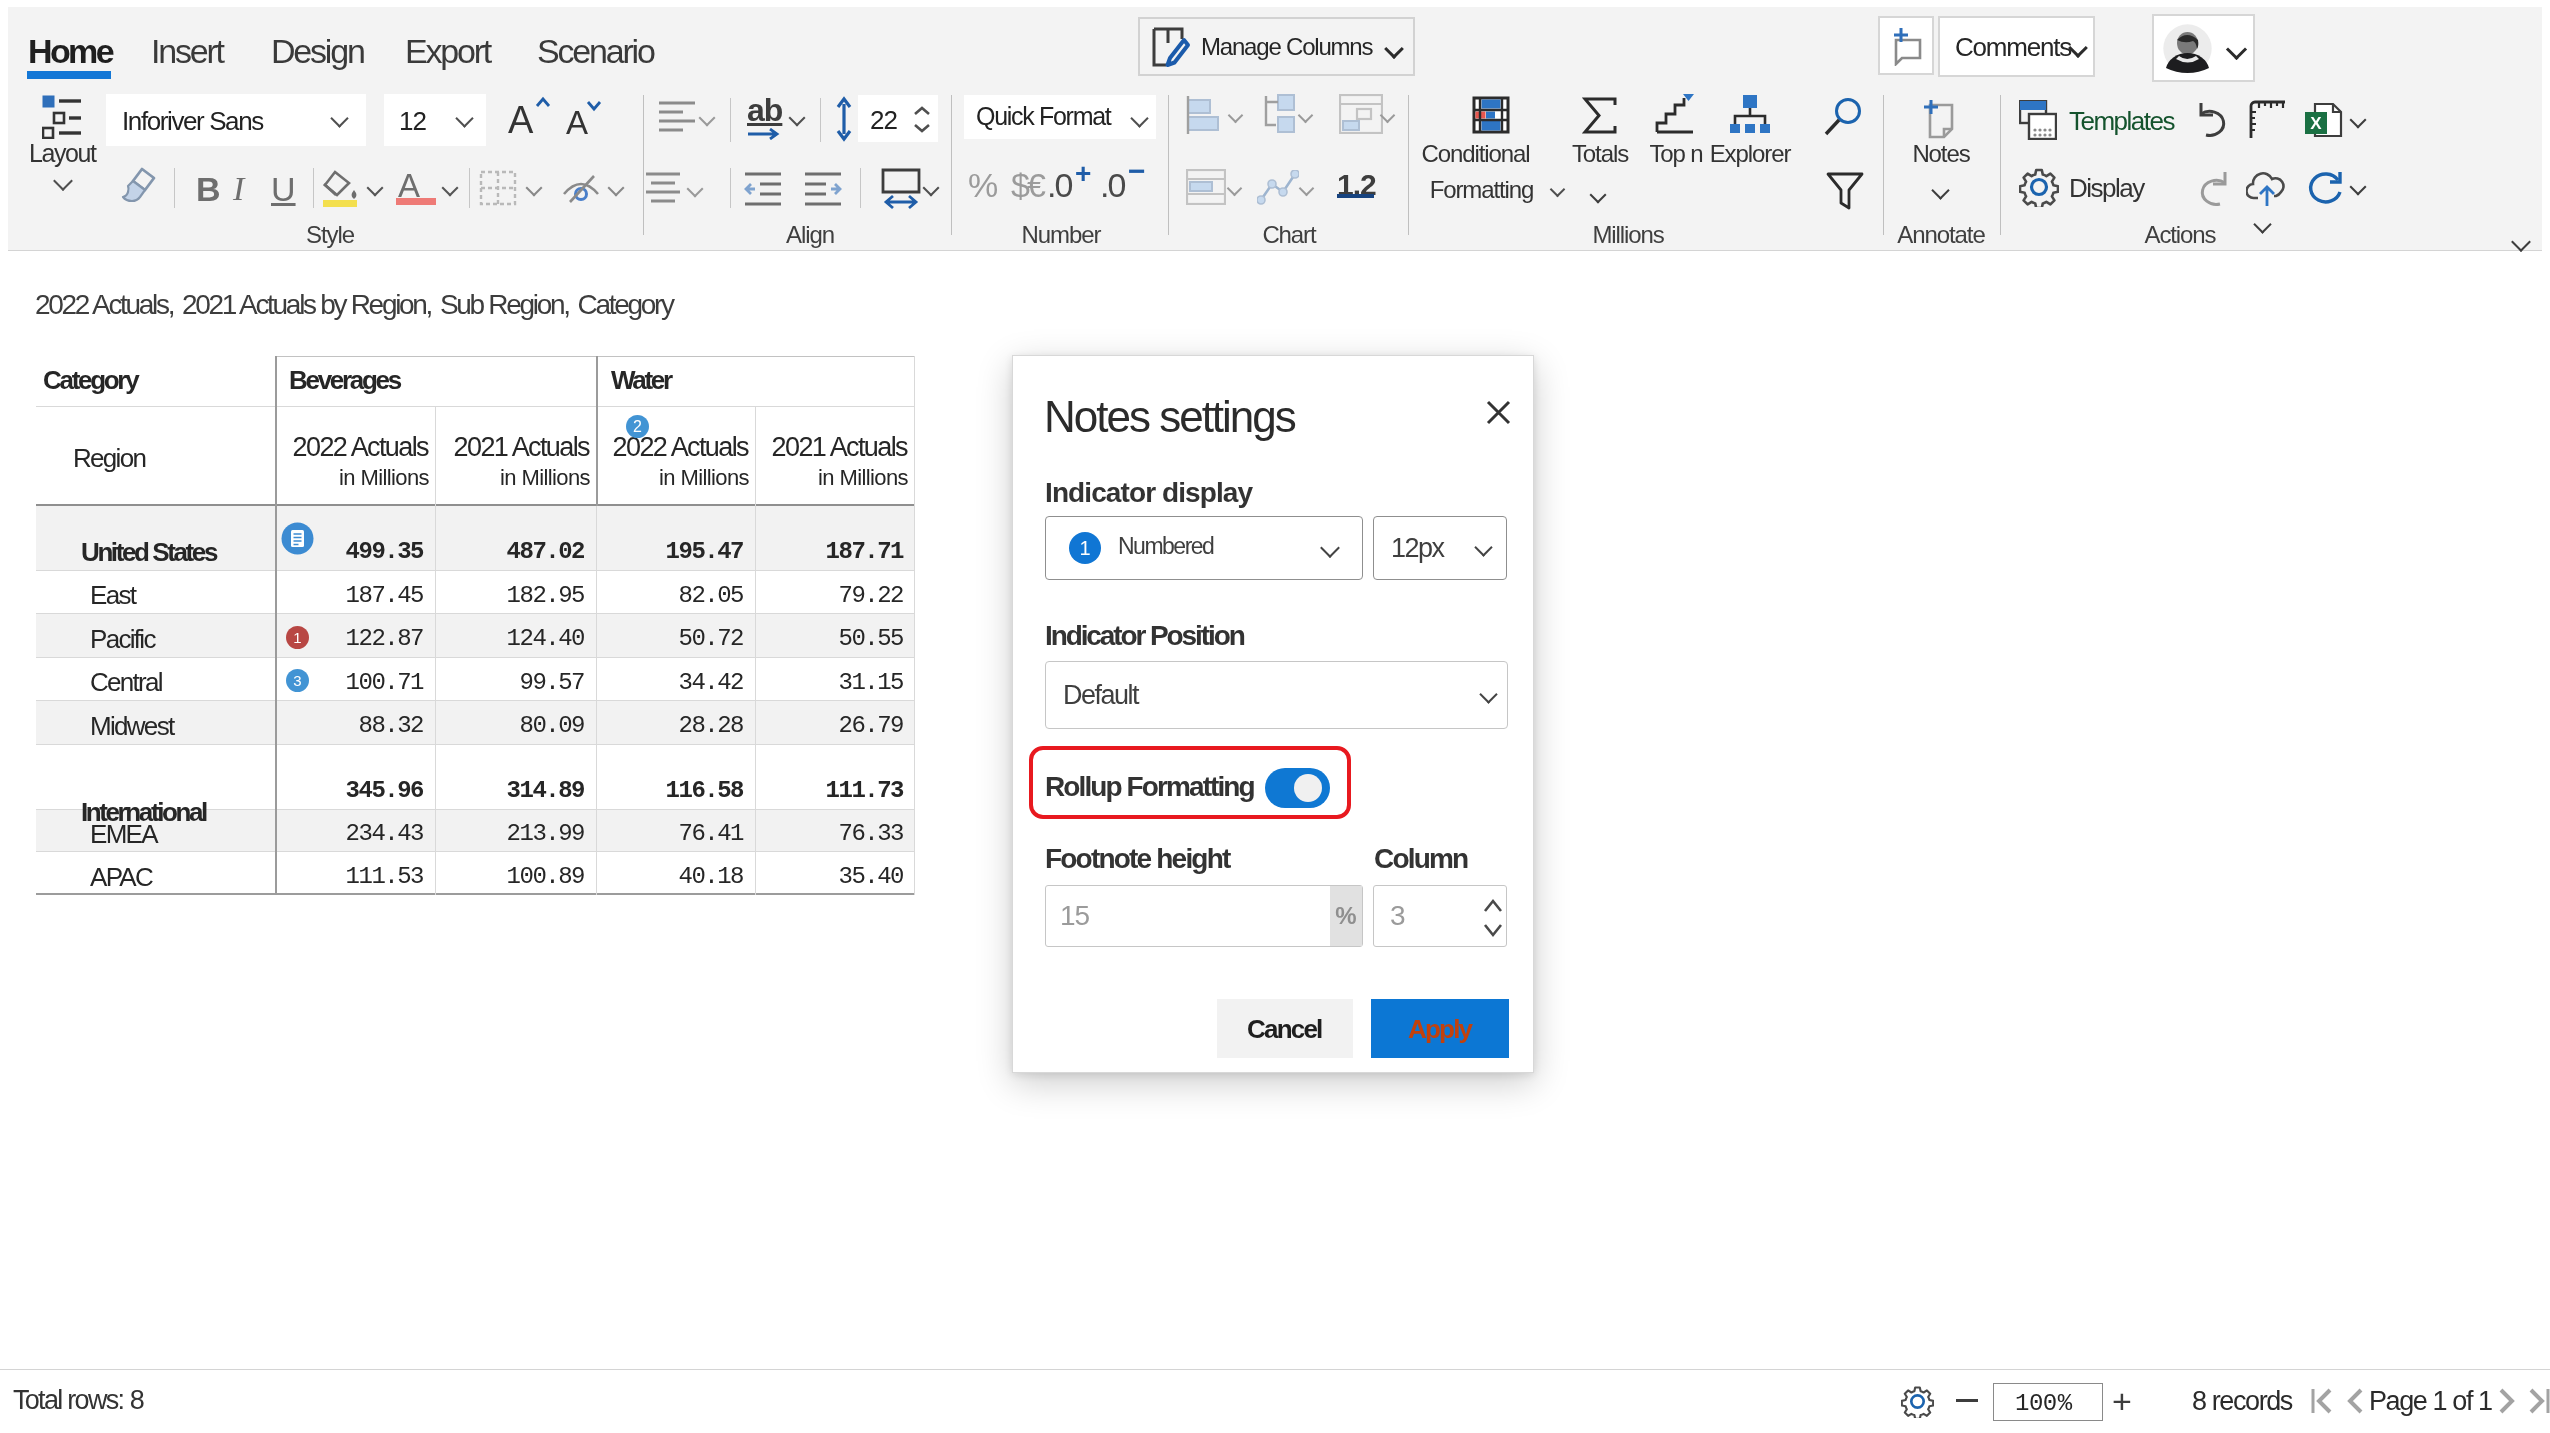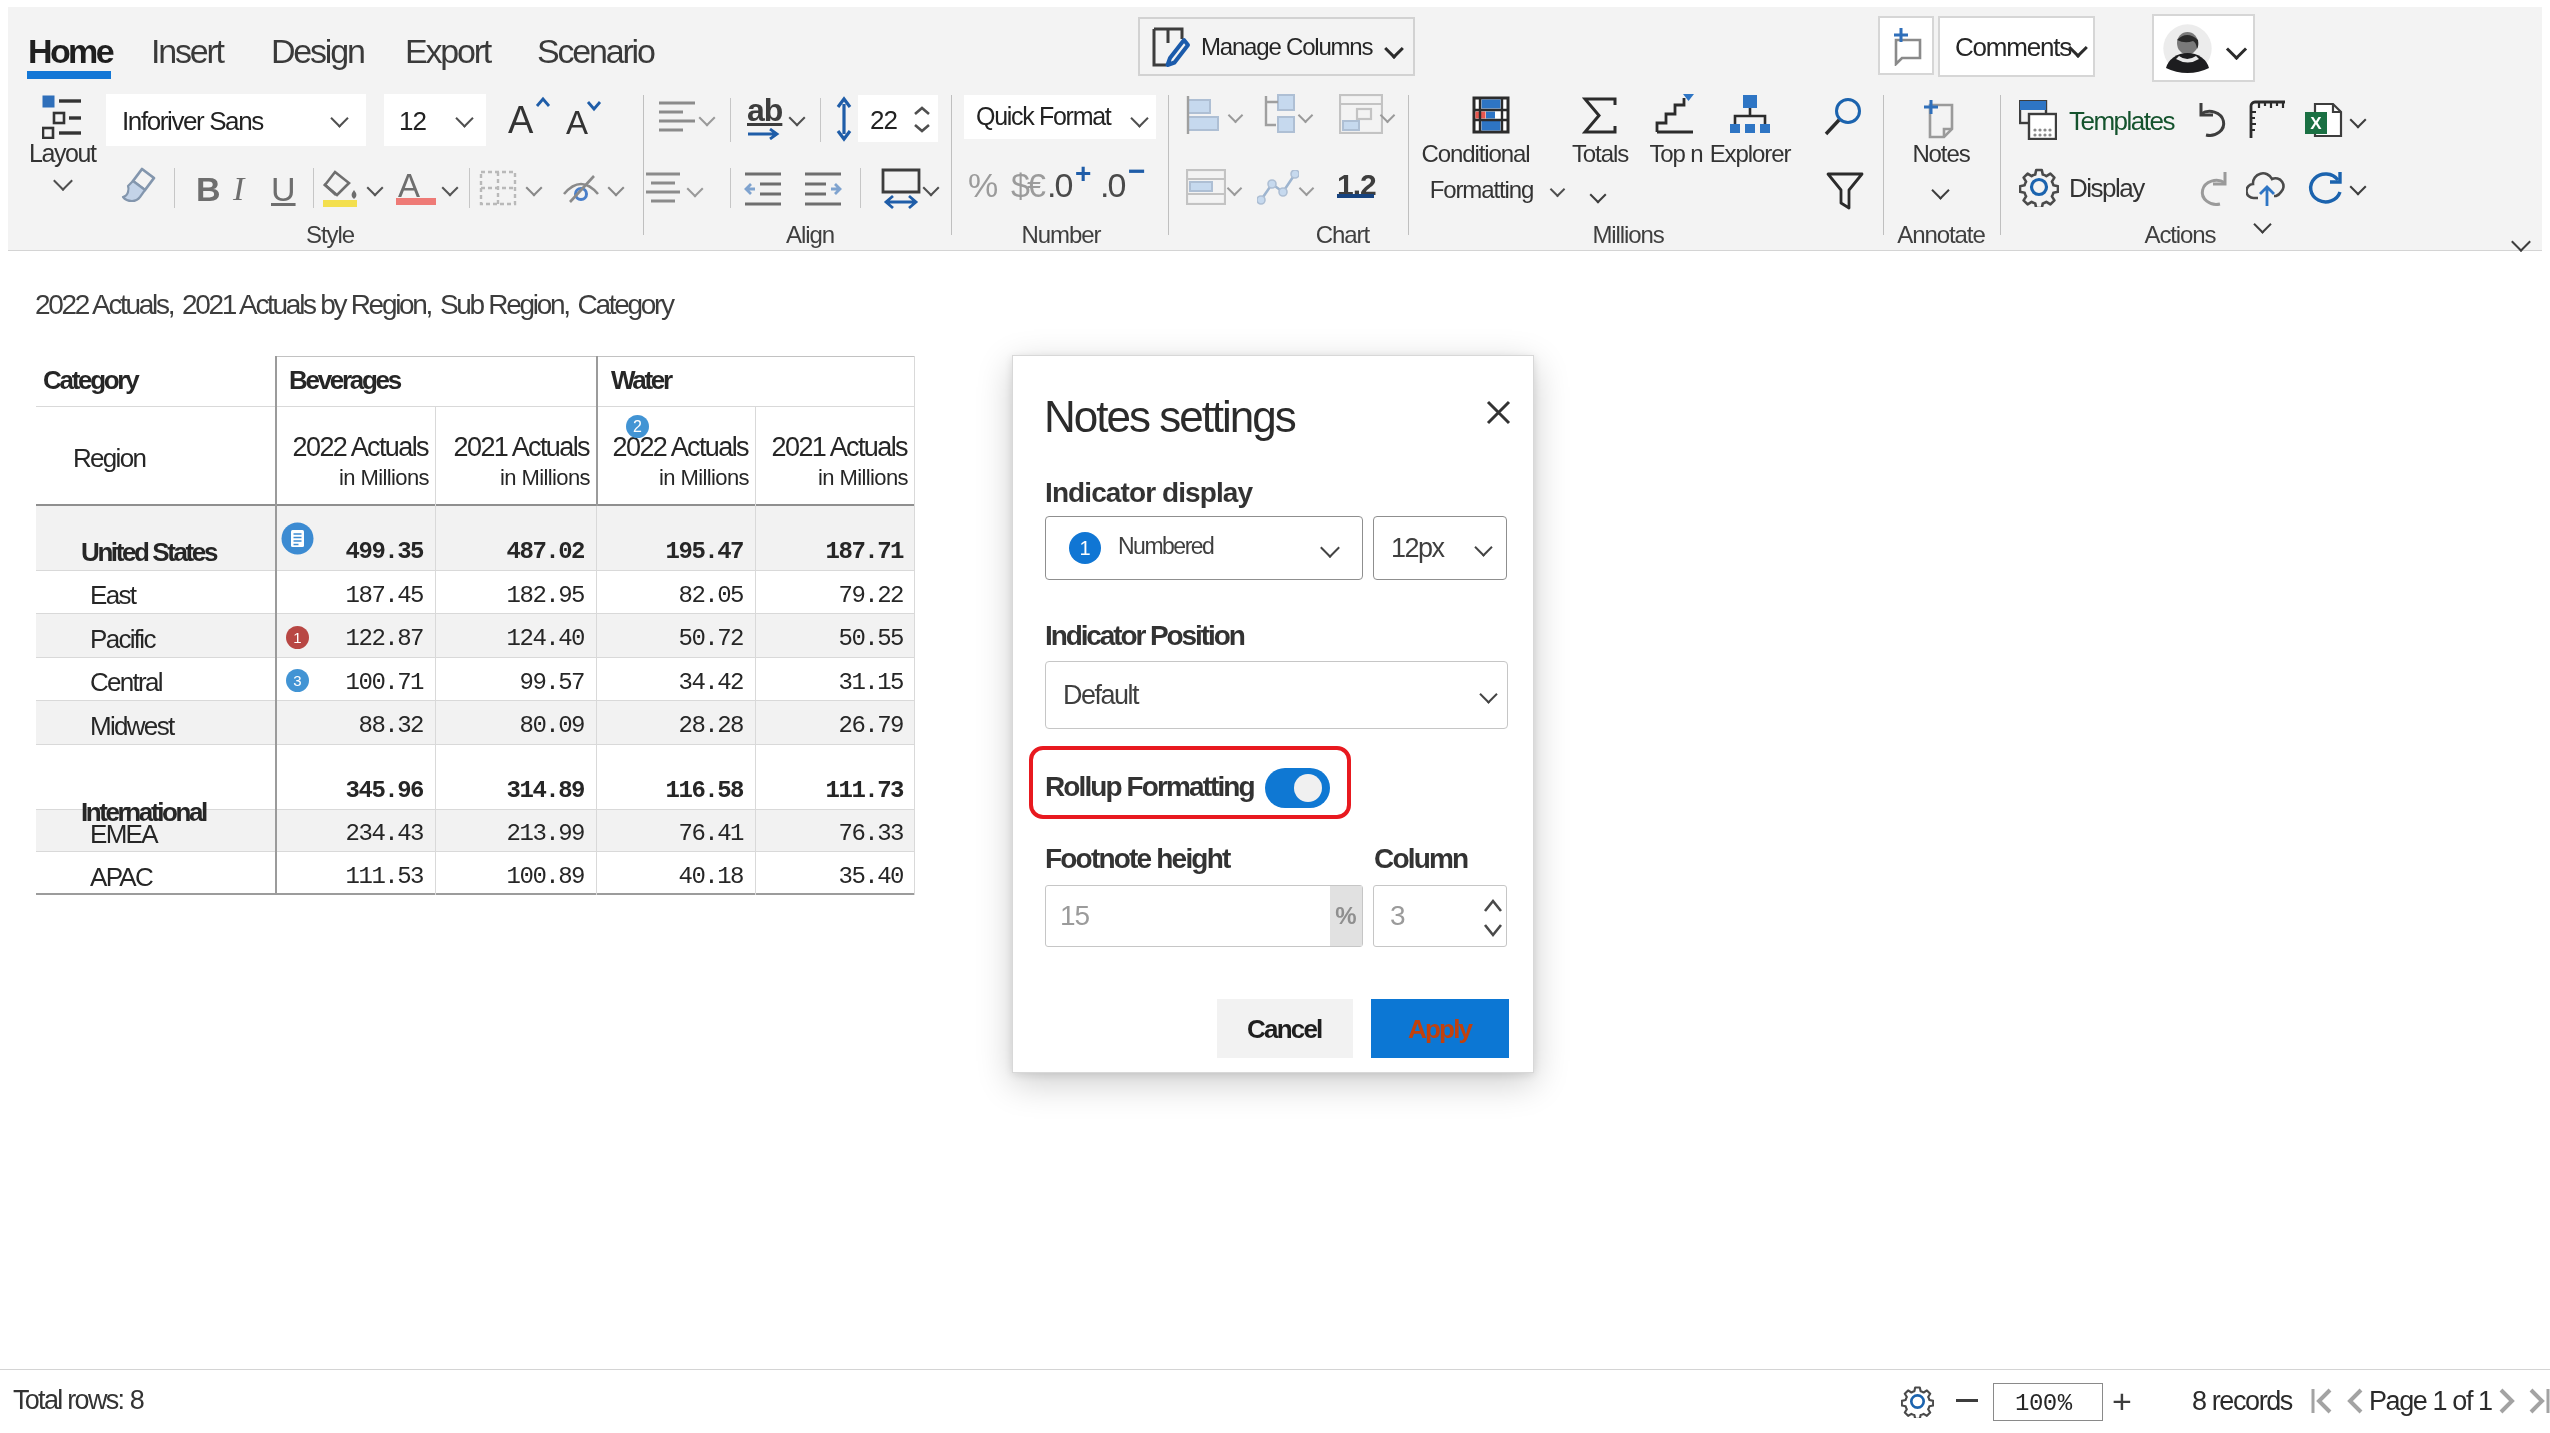--- a/index.html
+++ b/index.html
@@ -193,21 +193,21 @@
 <svg class="ic" style="left:1257px;top:170px;" width="42" height="36" viewBox="0 0 42 36">
  <path d="M4 30 L15 14 L26 22 L38 4" fill="none" stroke="#9db4cf" stroke-width="2.6"></path>
  <circle cx="4" cy="30" r="4" fill="#c6d9ee" stroke="#aebfd4" stroke-width="1.6"></circle>
  <circle cx="15" cy="14" r="4" fill="#c6d9ee" stroke="#aebfd4" stroke-width="1.6"></circle>
  <circle cx="26" cy="22" r="4" fill="#c6d9ee" stroke="#aebfd4" stroke-width="1.6"></circle>
  <circle cx="38" cy="4" r="4" fill="#c6d9ee" stroke="#aebfd4" stroke-width="1.6"></circle>
 </svg>
 <div class="cv" style="left:1301px;top:183px;width:9px;height:9px;border-color:#9a9a9a;"></div>
 <div class="a t" style="left:1337px;top:168px;font-size:30px;letter-spacing:-1px;font-weight:bold;color:#3d3d3d;">1.2</div>
 <div class="a" style="left:1337px;top:194px;width:37px;height:4px;background:#17437f;"></div>
-<div class="glab" style="left:1209px;width:160px;text-align:right;">Chart</div>
+<div class="glab" style="left:1209px;width:160px;">Chart</div>
 <div class="gsep" style="left:1408px;"></div>
 
 <svg class="ic" style="left:1472px;top:96px;" width="38" height="38" viewBox="0 0 38 38">
  <rect x="2" y="2" width="34" height="34" fill="#fff" stroke="#2b2b2b" stroke-width="3"></rect>
  <rect x="9.5" y="3.5" width="19" height="9" fill="#2e75c4"></rect>
  <rect x="3.5" y="15.5" width="10" height="7" fill="#e8574f"></rect>
  <rect x="14" y="15.5" width="9" height="7" fill="#2e75c4"></rect>
  <rect x="9.5" y="25" width="19" height="9.5" fill="#2e75c4"></rect>
  <path d="M2 14 h34 M2 24 h34 M8 2 v34 M30 2 v34" stroke="#2b2b2b" stroke-width="2.4" fill="none"></path>
 </svg>

